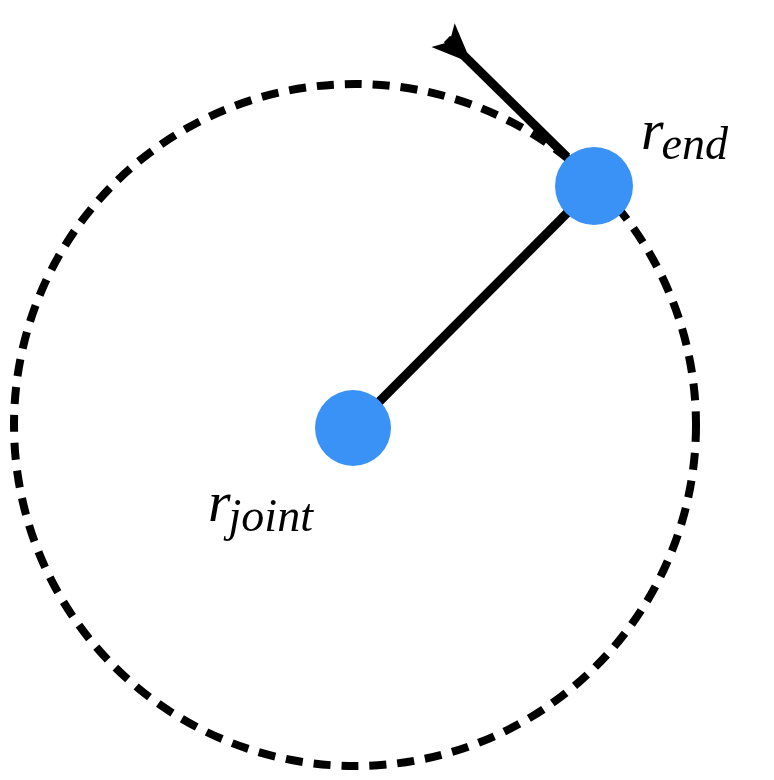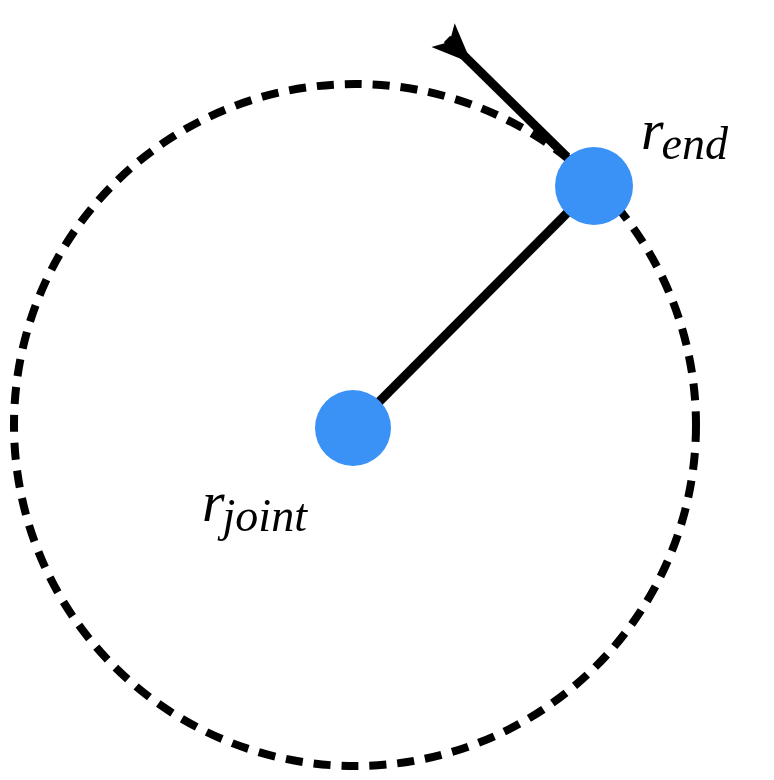--- a/index.html
+++ b/index.html
@@ -43,21 +43,21 @@
     font-size: 46px;
     display: inline-block;
     transform: translateY(10px);
     margin-left: -2px;
   }
   #label-r-end {
     left: 641px;
     top: 101px;
   }
   #label-r-joint {
-    left: 202px;
+    left: 208px;
     top: 473px;
   }
 </style>
 </head>
 <body>
 
 <div id="diagram-root">
 
   <svg id="diagram-svg" viewBox="0 0 774 780" xmlns="http://www.w3.org/2000/svg">
 

